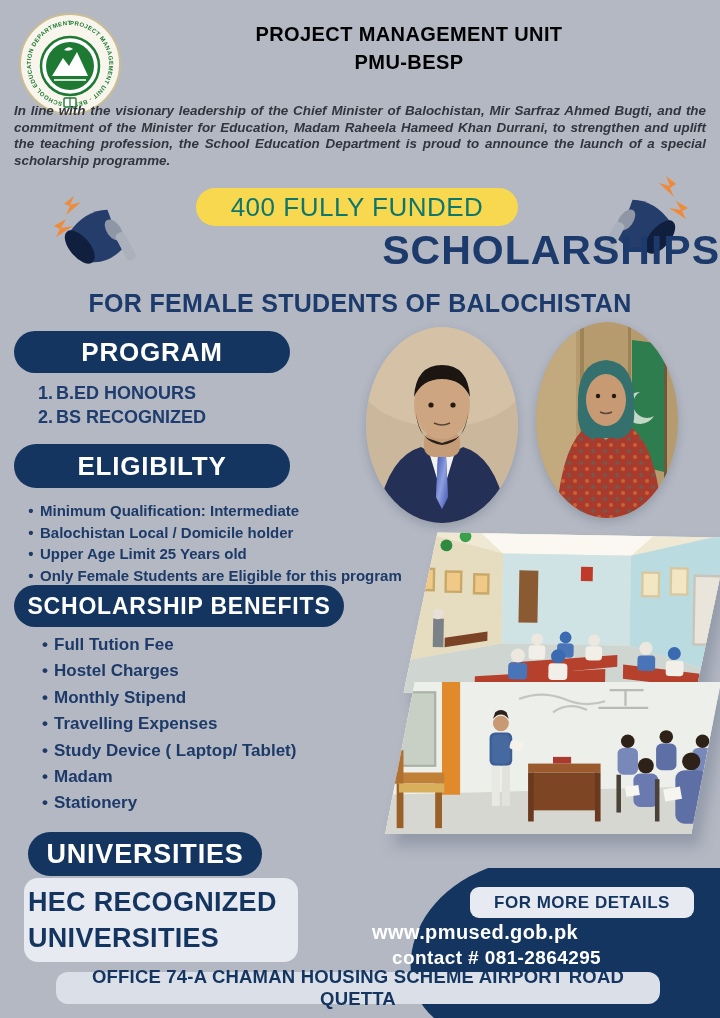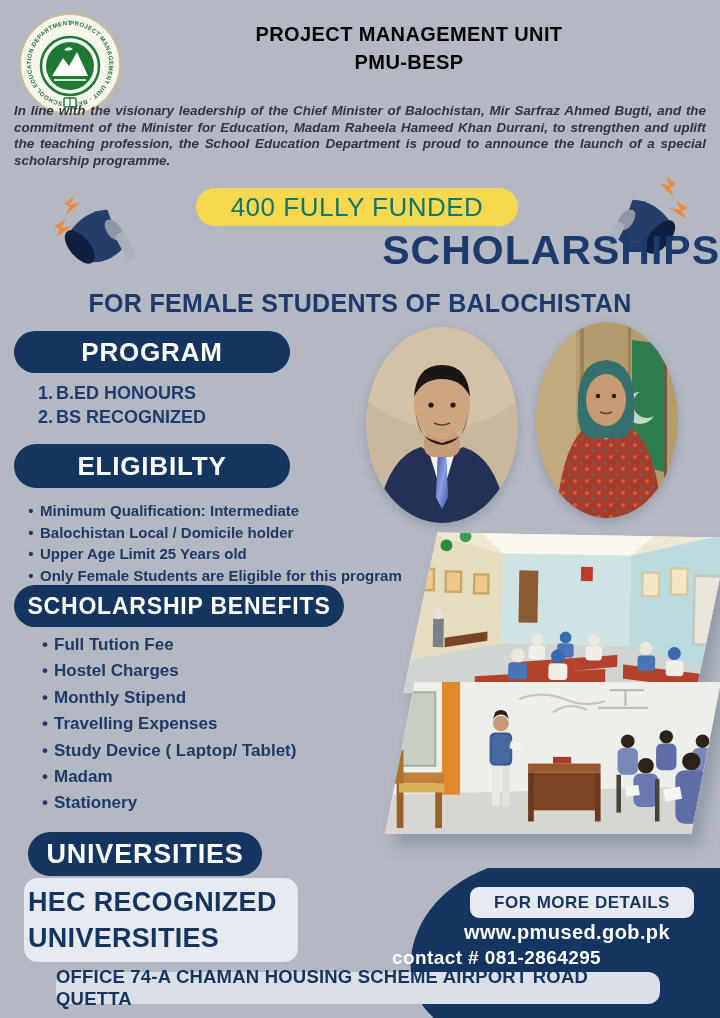--- a/index.html
+++ b/index.html
@@ -60,29 +60,29 @@
   
   #hec-card { left:24px; top:878px; width:274px; height:84px; background:#e7ebf1;
     border-radius:14px; padding:6px 4px; font-size:27px; font-weight:bold;
     color:#14355f; line-height:36px; letter-spacing:.3px; }
 
   
   #details-shape { left:338px; top:858px; width:382px; height:160px; }
   #details-pill { left:428px; top:887px; width:224px; height:31px; background:#e7ebf1;
     border-radius:9px; display:flex; align-items:center; justify-content:center;
     font-size:17px; font-weight:bold; color:#14355f; letter-spacing:.5px;margin-left:42px; }
-  #details-web { left:380px; top:921px; width:290px; text-align:right; color:#fff;
+  #details-web { left:372px; top:921px; width:290px; text-align:left; color:#fff;
     font-size:20px; font-weight:bold; letter-spacing:.4px; }
   #details-contact { left:392px; top:947px; width:290px; text-align:left; color:#fff;
     font-size:19px; font-weight:bold; letter-spacing:.4px; }
 
   
   #footer-bar { left:56px; top:972px; width:604px; height:32px; background:#dbe0e8;
     border-radius:12px; display:flex; align-items:center; justify-content:center;
-    font-size:18.5px; font-weight:bold; color:#14355f; letter-spacing:.2px; z-index:5; }
+    font-size:18.5px; font-weight:bold; color:#14355f; letter-spacing:.2px; z-index:5;text-align:center; }
 
   #logo-wrap { left:18px; top:12px; width:104px; height:104px; }
   .mega { width:110px; height:100px; }
   #megaphone-left { left:50px; top:182px; }
   #megaphone-right { left:580px; top:172px; }
 </style>
 </head>
 <body>
 
 <div id="poster">

